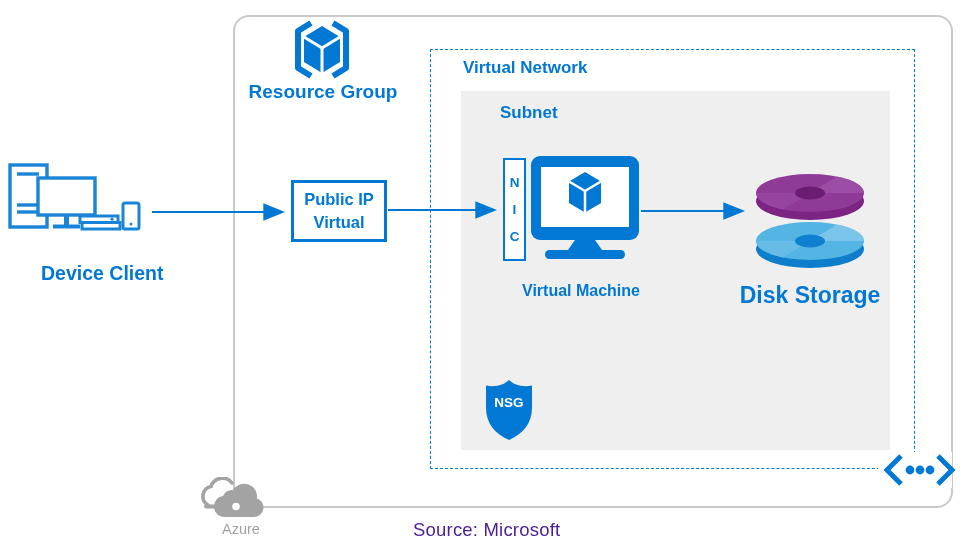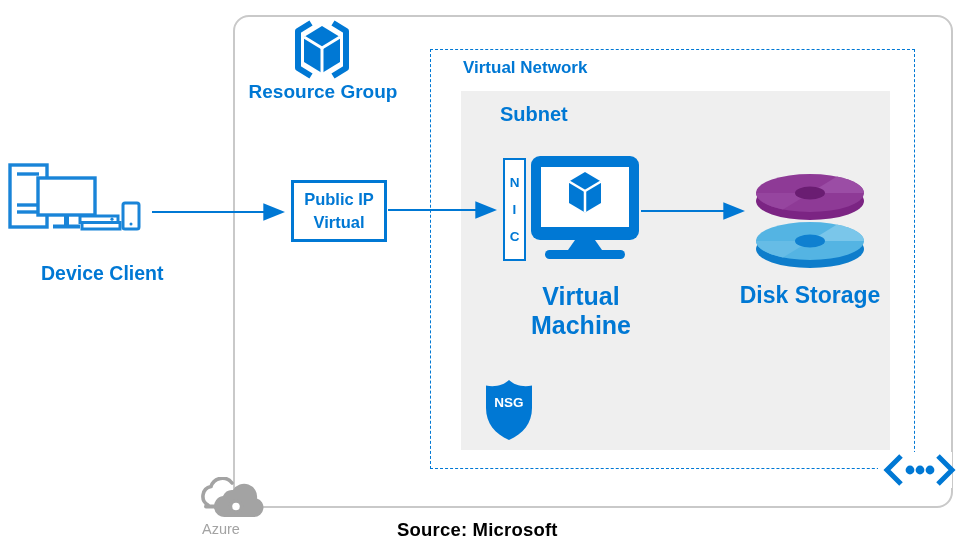--- a/index.html
+++ b/index.html
@@ -18,45 +18,45 @@
   .vnet-box {
     left:430px; top:49px; width:485px; height:420px;
     border:1.5px dashed #0078D4; box-sizing:border-box; z-index:2;
   }
   .subnet-box {
     left:461px; top:91px; width:429px; height:359px;
     background:#EFEFEF; z-index:3;
   }
   .rg-label   { left:233px; top:81px;  width:180px; text-align:center; font-size:19px; z-index:5; }
   .vnet-label { left:463px; top:58px;  font-size:17px; z-index:5; }
-  .subnet-label{ left:500px; top:103px; font-size:20px; z-index:5; }
+  .subnet-label{ left:500px; top:103px; font-size:17px; z-index:5; }
   .device-label{ left:13px;  top:262px; font-size:19.5px; z-index:5;margin-left:28px; }
-  .vm-label   { left:496px; top:282px; width:170px; text-align:center; font-size:25px; z-index:6; }
+  .vm-label   { left:496px; top:282px; width:170px; text-align:center; font-size:16px; z-index:6; }
   .disk-label { left:726px; top:282px; width:168px; text-align:center; font-size:23px; z-index:6; }
 
   .pip-box {
     left:291px; top:180px; width:96px; height:62px; box-sizing:border-box;
     border:3px solid #0078D4; background:#ffffff; z-index:6;
     display:flex; flex-direction:column; align-items:center; justify-content:center;
     font-size:16.5px; line-height:23px; color:#0078D4; font-weight:600; text-align:right;
   }
   .nic-box {
     left:503px; top:158px; width:23px; height:103px; box-sizing:border-box;
     border:2px solid #0078D4; background:#ffffff; z-index:6;
     display:flex; flex-direction:column; align-items:center; justify-content:space-evenly;
     font-size:13.5px; color:#0078D4; font-weight:600; padding:3px 0;
   }
   .icon { z-index:6; }
   .overlay-icon { z-index:10; }
   .arrows { left:0; top:0; z-index:30; pointer-events:none; }
 
-  .azure-label { left:202px; top:521px; width:62px; text-align:left;
+  .azure-label { left:210px; top:521px; width:62px; text-align:center;
                  font-size:14.5px; color:#A3A3A3; z-index:10; }
-  .source-label{ left:397px; top:519px; font-size:18.5px; font-weight:700;
-                 color:#000000; z-index:10; letter-spacing:0.2px; }
+  .source-label{ left:413px; top:519px; font-size:18.5px; font-weight:400;
+                 color:#4c1d95; z-index:10; letter-spacing:0.2px; }
 </style>
 </head>
 <body>
 
 <div class="stage">
 
   <div class="abs rg-container"></div>
 
   <div class="abs vnet-box"></div>
 

